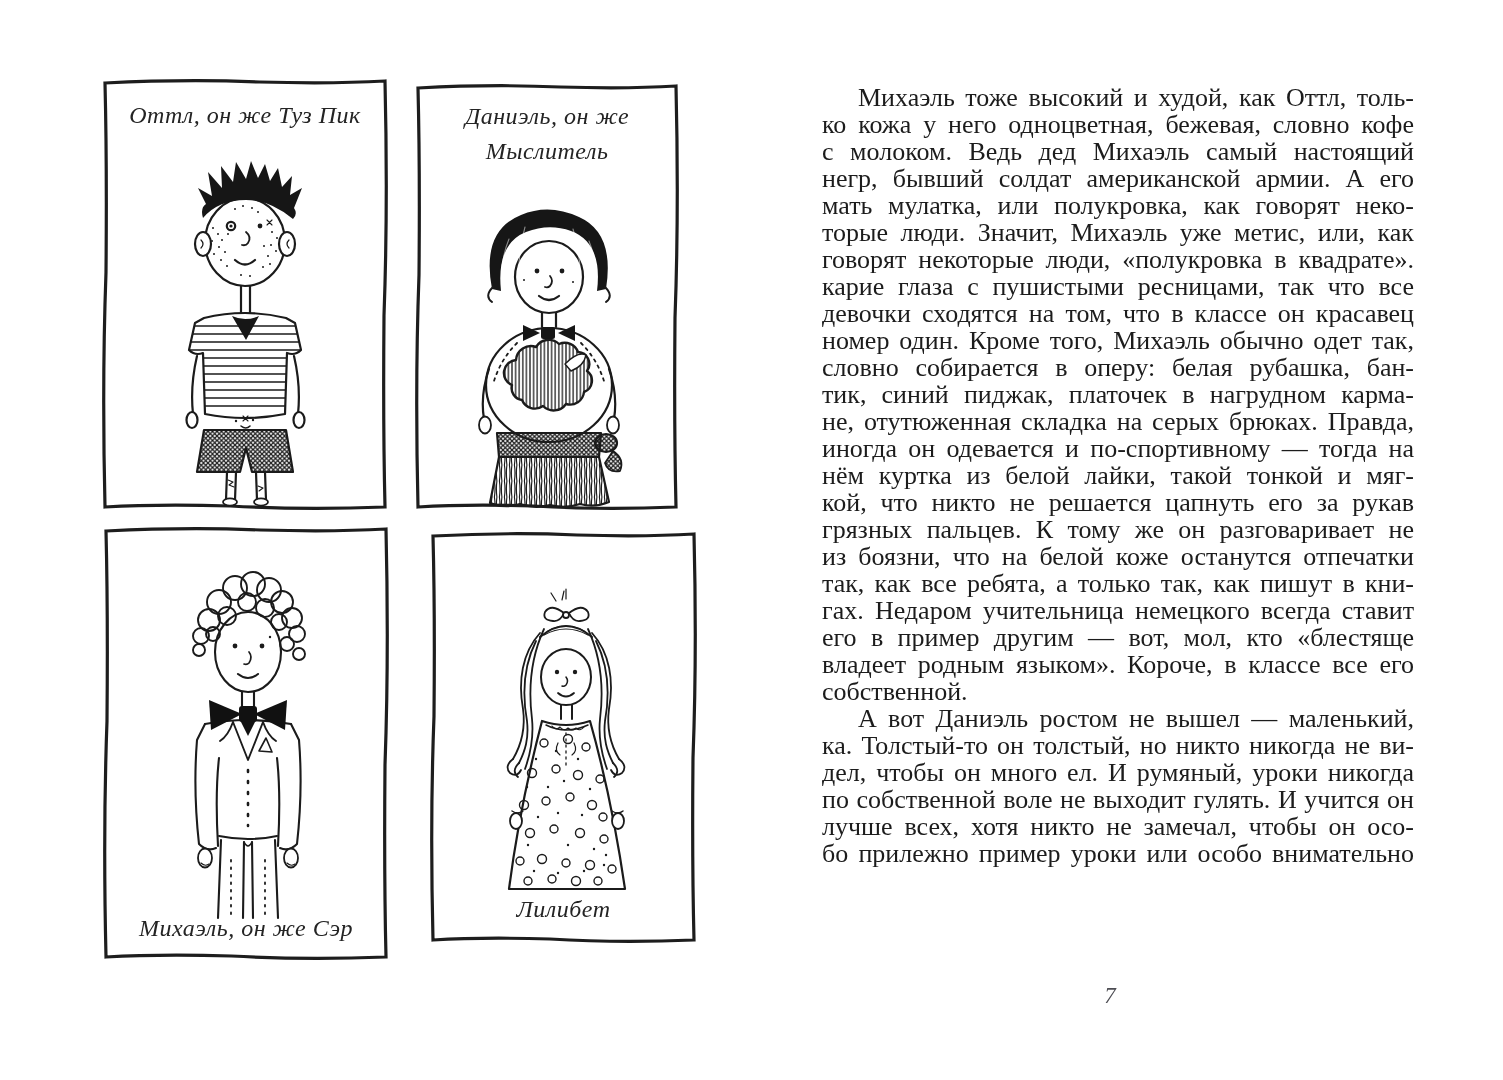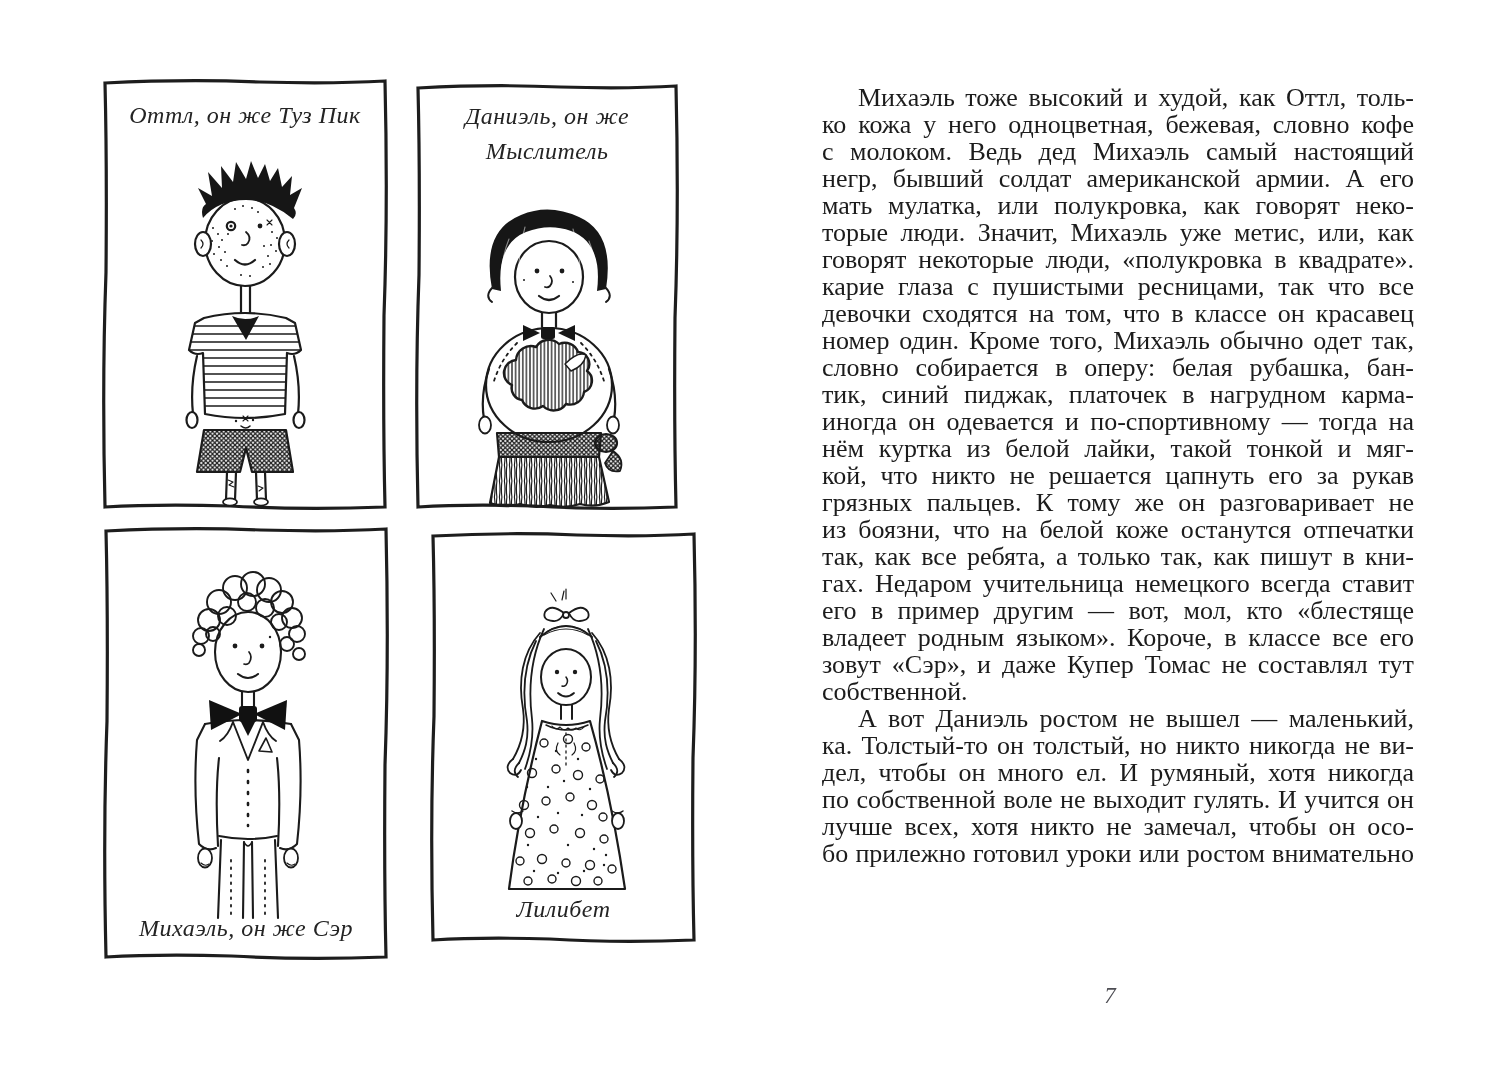--- a/index.html
+++ b/index.html
@@ -313,37 +313,37 @@
         <div class="tline">мать мулатка, или полукровка, как говорят неко-</div>
         <div class="tline">торые люди. Значит, Михаэль уже метис, или, как</div>
         <div class="tline">говорят некоторые люди, «полукровка в квадрате».</div>
       </div>
       <div class="para">
         <div class="tline">карие глаза с пушистыми ресницами, так что все</div>
         <div class="tline">девочки сходятся на том, что в классе он красавец</div>
         <div class="tline">номер один. Кроме того, Михаэль обычно одет так,</div>
         <div class="tline">словно собирается в оперу: белая рубашка, бан-</div>
         <div class="tline">тик, синий пиджак, платочек в нагрудном карма-</div>
+        <div class="tline">не, отутюженная складка на серых брюках. Правда,</div>
         <div class="tline">иногда он одевается и по-спортивному — тогда на</div>
         <div class="tline">нём куртка из белой лайки, такой тонкой и мяг-</div>
         <div class="tline">кой, что никто не решается цапнуть его за рукав</div>
         <div class="tline">грязных пальцев. К тому же он разговаривает не</div>
         <div class="tline">из боязни, что на белой коже останутся отпечатки</div>
         <div class="tline">так, как все ребята, а только так, как пишут в кни-</div>
         <div class="tline">гах. Недаром учительница немецкого всегда ставит</div>
         <div class="tline">его в пример другим — вот, мол, кто «блестяще</div>
         <div class="tline">владеет родным языком». Короче, в классе все его</div>
-        <div class="tline">зовут «Сэр», и даже Купер Томас не составлял тут</div>
         <div class="tline pend">собственной.</div>
       </div>
       <div class="para">
         <div class="tline first">А вот Даниэль ростом не вышел — маленький,</div>
         <div class="tline">ка. Толстый-то он толстый, но никто никогда не ви-</div>
-        <div class="tline">дел, чтобы он много ел. И румяный, хотя никогда</div>
+        <div class="tline">дел, чтобы он много ел. И румяный, уроки никогда</div>
         <div class="tline">по собственной воле не выходит гулять. И учится он</div>
         <div class="tline">лучше всех, хотя никто не замечал, чтобы он осо-</div>
-        <div class="tline">бо прилежно готовил уроки или ростом внимательно</div>
+        <div class="tline">бо прилежно пример уроки или особо внимательно</div>
       </div>
     </div>
 
   <div class="pageno">7</div>
 
 </div>
 
 </body></html>

